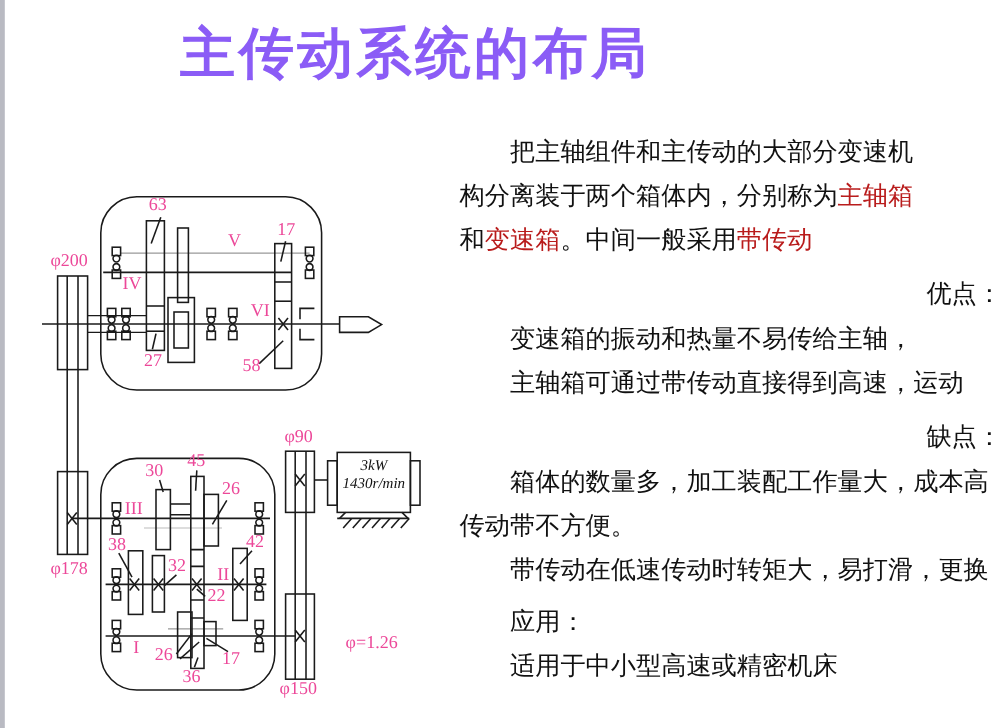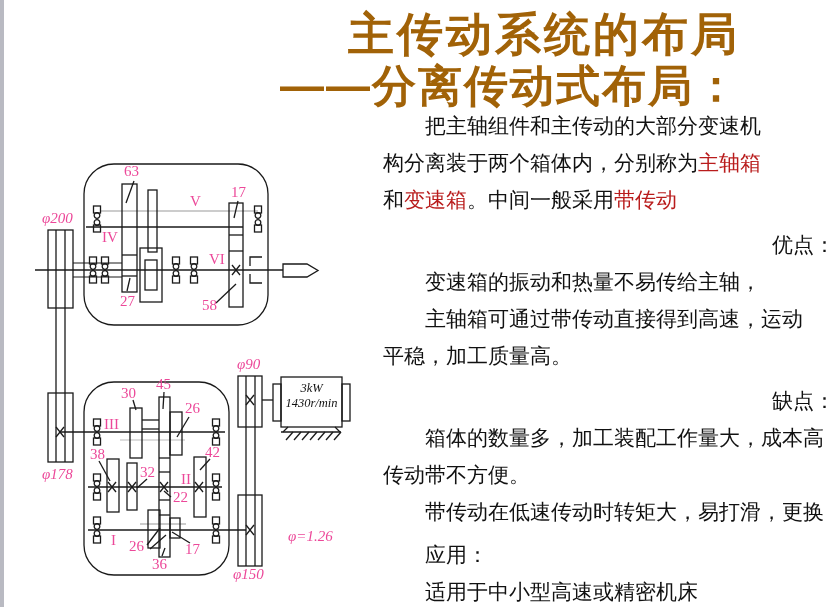--- a/index.html
+++ b/index.html
@@ -1,53 +1,52 @@
 <!DOCTYPE html>
 <html><head>
 <meta charset="utf-8">
 <style>
   html,body{margin:0;padding:0;background:#888;}
   .slide{position:relative;width:835px;height:607px;background:#ffffff;overflow:hidden;
          font-family:"Liberation Serif","DejaVu Serif",serif;color:#111;}
   .slide-edge{position:absolute;left:0;top:0;width:4px;height:100%;background:#b9bac2;}
   
-  .title{position:absolute;left:150px;top:8px;width:590px;text-align:right;
-         font-family:"Liberation Sans","DejaVu Sans",sans-serif;font-weight:bold;color:#a16207;}
+  .title{position:absolute;left:150px;top:18px;width:590px;text-align:left;
+         font-family:"Liberation Sans","DejaVu Sans",sans-serif;font-weight:bold;color:#8b5cf6;}
   .title .t1{font-size:46px;line-height:52px;letter-spacing:3px;}
   .title .t2{font-size:44px;line-height:52px;letter-spacing:2px;}
   
   .body-text{position:absolute;left:383px;top:108px;width:452px;font-size:21px;line-height:37px;}
   .body-text .ln{white-space:nowrap;}
   .ind{padding-left:42px;}
   .mt8{margin-top:8px;text-align:right;}
   .mt6{margin-top:6px;}
   .red{color:#b91c1c;}
   
   .diagram-svg{position:absolute;left:0;top:0;width:835px;height:607px;}
   .dlabel{position:absolute;font-size:15px;line-height:16px;color:#ec4899;white-space:nowrap;}
-  .phi{font-style:italic;}
+  .phi{}
   .motor-text{position:absolute;left:281px;top:381px;width:61px;text-align:center;
               font-size:12.5px;line-height:15px;color:#111;font-style:italic;}
   
   .watermark{position:absolute;left:650px;top:536px;width:185px;height:60px;color:#c9c9d1;}
   .wm-name{position:absolute;left:62px;top:8px;font-size:26px;font-weight:bold;letter-spacing:2px;
            font-family:"Liberation Sans","DejaVu Sans",sans-serif;}
   .wm-url{position:absolute;left:63px;top:38px;font-size:14px;font-weight:bold;
           font-family:"Liberation Sans","DejaVu Sans",sans-serif;}
   .wm-logo{position:absolute;left:0;top:2px;}
 </style>
 </head>
 <body>
 
 <div class="slide">
   <div class="slide-edge"></div>
 
   <div class="title">
     <div class="t1">主传动系统的布局</div>
-    <div class="t2">——分离传动式布局：</div>
   </div>
 
   <svg class="diagram-svg" viewBox="0 0 835 607" stroke="#1a1a1a" fill="none" stroke-width="1.3">
     <defs>
       <g id="bu">
           <rect x="-3.5" y="-13" width="7" height="7"></rect>
           <circle cx="0" cy="-3.5" r="2.8"></circle>
         </g>
       <g id="bd">
           <circle cx="0" cy="3.5" r="2.8"></circle>
@@ -228,21 +227,20 @@
     <div>1430r/min</div>
   </div>
 
   <div class="body-text">
     <div class="ln ind"><span>把主轴组件和主传动的大部分变速机</span></div>
     <div class="ln"><span>构分离装于两个箱体内，分别称为</span><span class="red">主轴箱</span></div>
     <div class="ln"><span>和</span><span class="red">变速箱</span><span>。中间一般采用</span><span class="red">带传动</span></div>
     <div class="ln ind mt8">优点：</div>
     <div class="ln ind">变速箱的振动和热量不易传给主轴，</div>
     <div class="ln ind">主轴箱可通过带传动直接得到高速，运动</div>
-    <div class="ln">平稳，加工质量高。</div>
     <div class="ln ind mt8">缺点：</div>
     <div class="ln ind">箱体的数量多，加工装配工作量大，成本高</div>
     <div class="ln">传动带不方便。</div>
     <div class="ln ind">带传动在低速传动时转矩大，易打滑，更换</div>
     <div class="ln ind mt6">应用：</div>
     <div class="ln ind">适用于中小型高速或精密机床</div>
   </div>
 
 </div>
 

